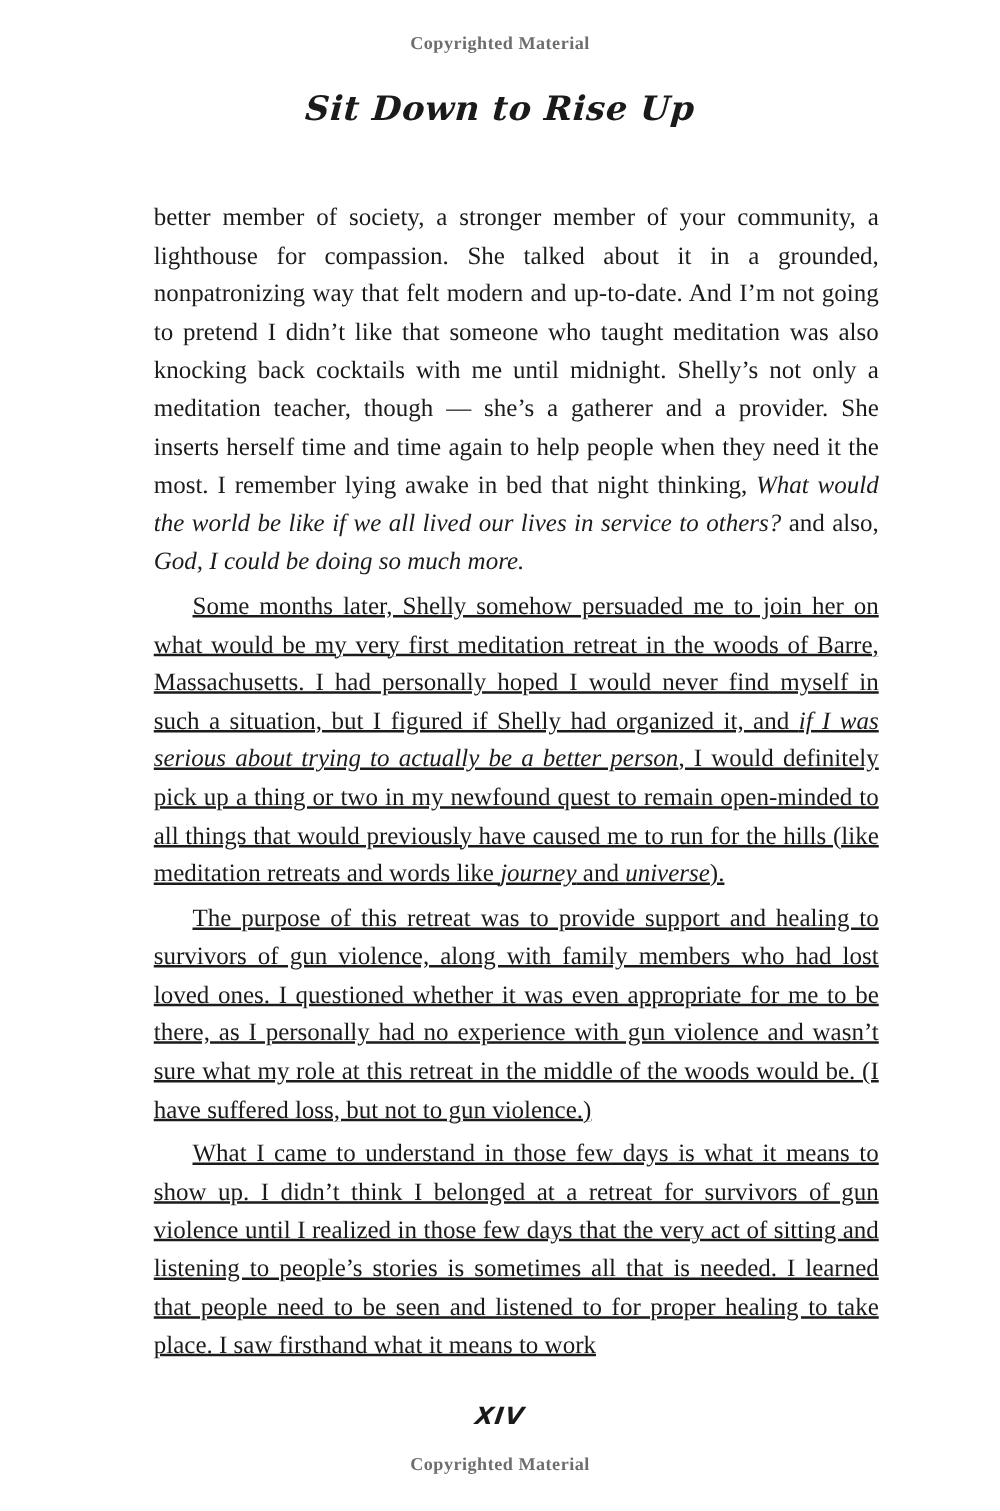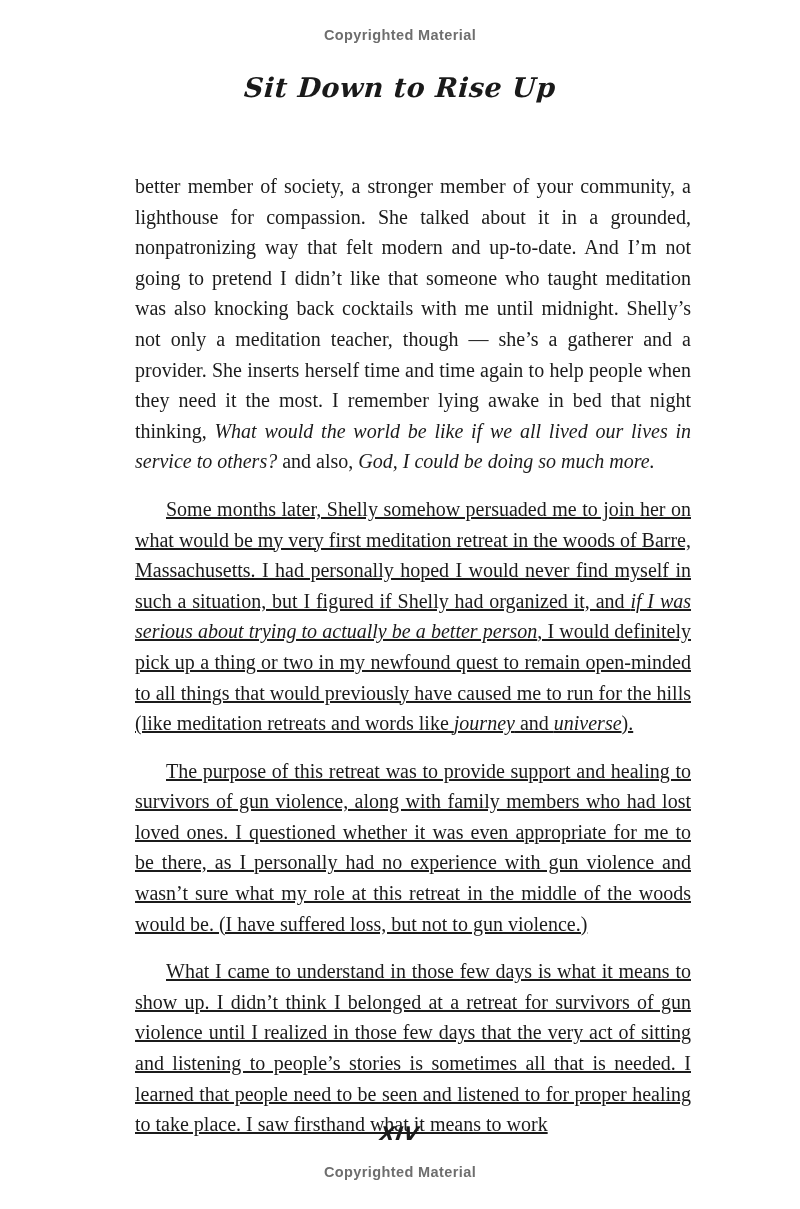--- a/index.html
+++ b/index.html
@@ -13,21 +13,21 @@
     height: 1209px;
     background: #ffffff;
     overflow: hidden;
     font-family: "Liberation Serif", serif;
   }
   .copyright-label {
     position: absolute;
     left: 0;
     width: 100%;
     text-align: center;
-    font-family: Liberation Sans, sans-serif;
+    font-family: Liberation Serif, serif;
     font-weight: 700;
     font-size: 14.5px;
     letter-spacing: 0.4px;
     color: var(--copyright-gray, #6e6e6e);
   }
   .copyright-top { top: 27px; }
   .copyright-bottom { top: 1164px; }
 
   .running-head {
     position: absolute;
@@ -49,21 +49,21 @@
     top: 154px;
     left: 118px;
     width: 590px;
     color: var(--text-color, #1b1b1b);
     font-size: 20px;
     line-height: 30.6px;
     text-align: justify;
     hyphens: none;
   }
   .body-text p.para {
-    margin: 17px;
+    margin: 5px;
     padding: 0;
   }
   .body-text p.para.indent {
     text-indent: 31px;
     text-decoration: underline;
   }
   .body-text em {
     font-style: italic;
   }
 

